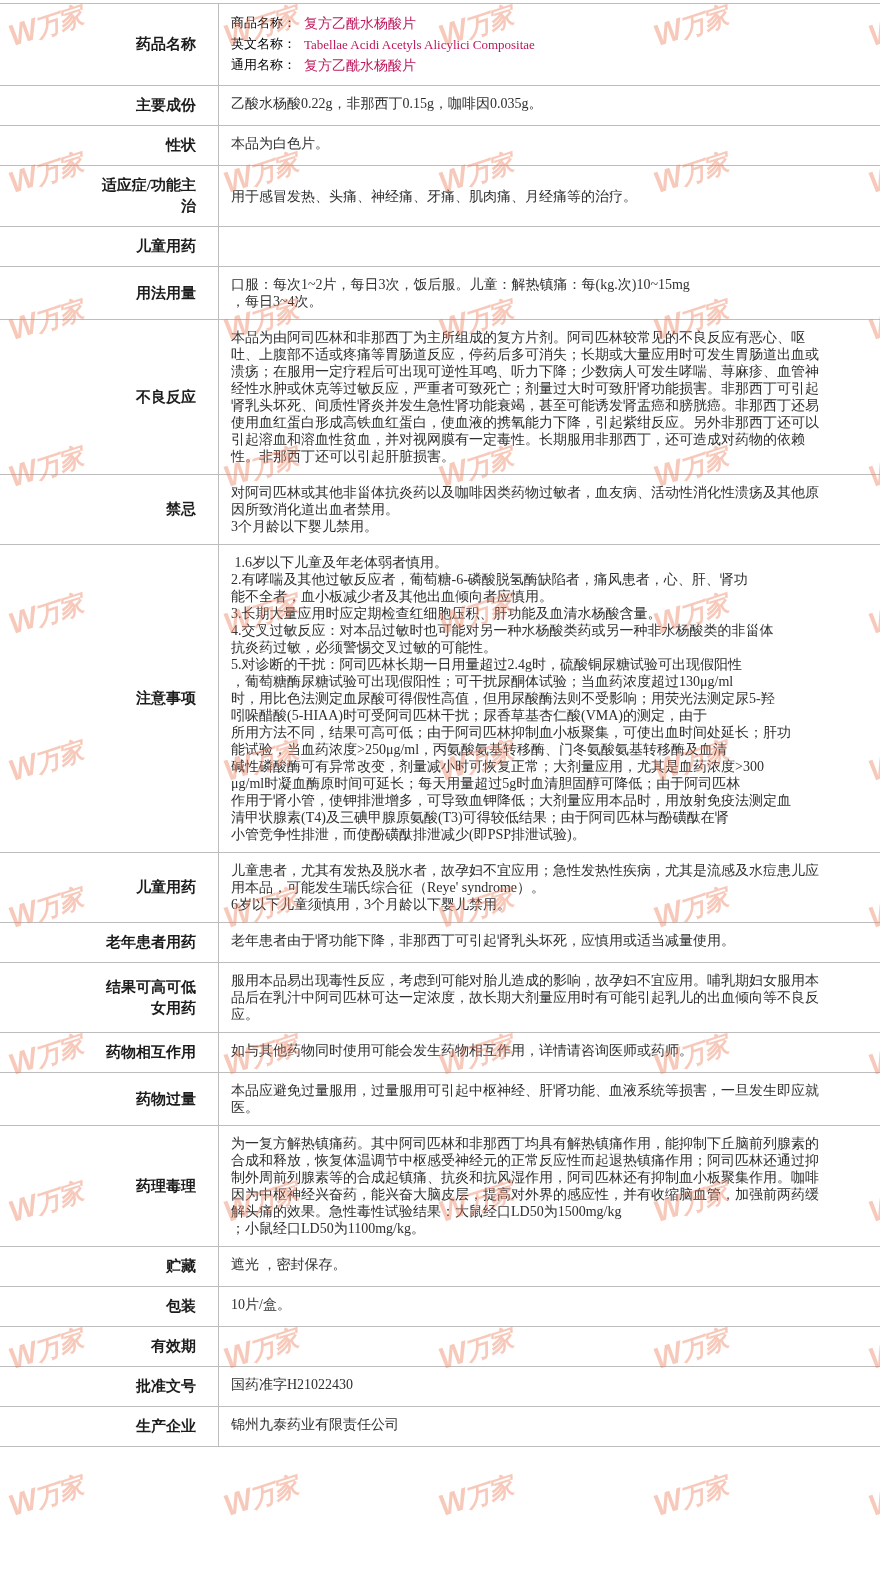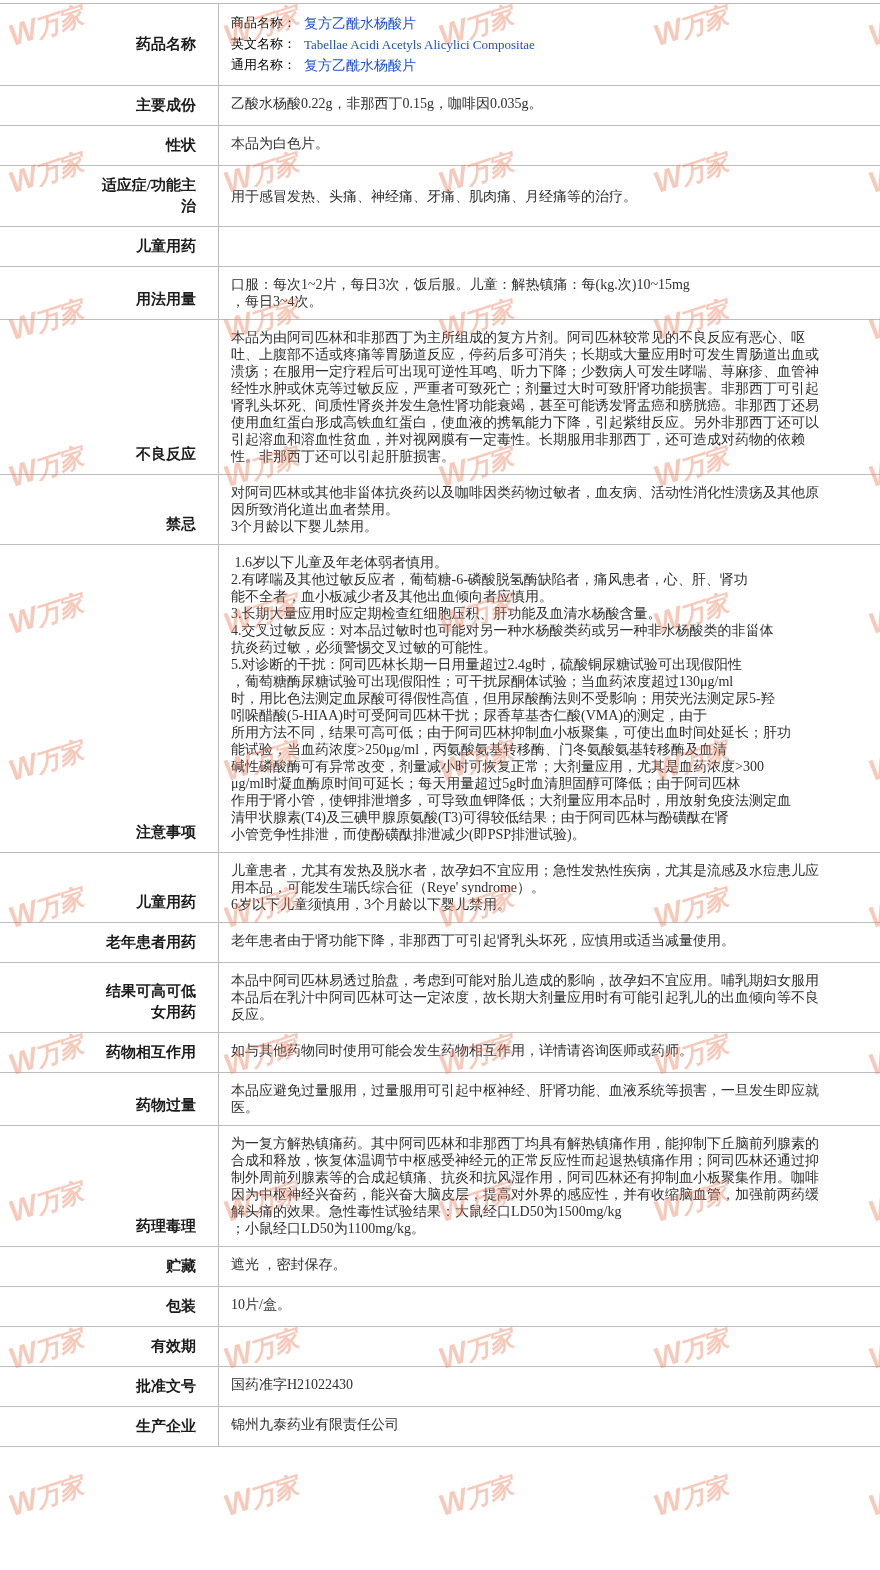--- a/index.html
+++ b/index.html
@@ -20,21 +20,21 @@
     z-index:1;
   }
   .row{display:flex;border-top:1px solid #bdbdbd;}
   .cell-label{
     width:219px;
     box-sizing:border-box;
     flex:0 0 219px;
     padding:9px 22px 9px 6px;
     display:flex;
     justify-content:flex-end;
-    align-items:flex-end;
+    align-items:center;
     border-right:1px solid #bdbdbd;
   }
   .row.va-middle .cell-label{align-items:center;}
   .cell-label .label-text{
     font-size:15px;
     font-weight:bold;
     line-height:21px;
     color:#1c1c1c;
     text-align:right;
     white-space:pre-line;
@@ -57,21 +57,21 @@
   
   .name-line{display:flex;line-height:21px;}
   .name-key{
     font-size:13px;
     color:#000000;
     flex:0 0 auto;
     margin-right:8px;
     white-space:nowrap;
     font-family:Liberation Mono, monospace;
   }
-  .name-value{font-size:14px;color:#1d4ed8;}
+  .name-value{font-size:14px;color:#be185d;}
   .name-value.mono{
     font-family:Liberation Serif, serif;
     font-size:13px;
   }
   
   #watermark-layer{
     position:absolute;left:0;top:0;width:880px;height:1570px;
     pointer-events:none;z-index:2;overflow:hidden;
   }
   .wm{
@@ -207,21 +207,21 @@
         <div class="cell-value">
           <span class="value-text">老年患者由于肾功能下降，非那西丁可引起肾乳头坏死，应慎用或适当减量使用。</span>
         </div>
       </div>
       <div class="row">
         <div class="cell-label">
           <span class="label-text">结果可高可低
 女用药</span>
         </div>
         <div class="cell-value">
-          <span class="value-text">本品中阿司匹林易透过胎盘，考虑到可能对胎儿造成的影响，故孕妇不宜应用。哺乳期妇女服用本品后在乳汁中阿司匹林可达一定浓度，故长期大剂量应用时有可能引起乳儿的出血倾向等不良反应。</span>
+          <span class="value-text">服用本品易出现毒性反应，考虑到可能对胎儿造成的影响，故孕妇不宜应用。哺乳期妇女服用本品后在乳汁中阿司匹林可达一定浓度，故长期大剂量应用时有可能引起乳儿的出血倾向等不良反应。</span>
         </div>
       </div>
       <div class="row">
         <div class="cell-label">
           <span class="label-text">药物相互作用</span>
         </div>
         <div class="cell-value">
           <span class="value-text">如与其他药物同时使用可能会发生药物相互作用，详情请咨询医师或药师。</span>
         </div>
       </div>

